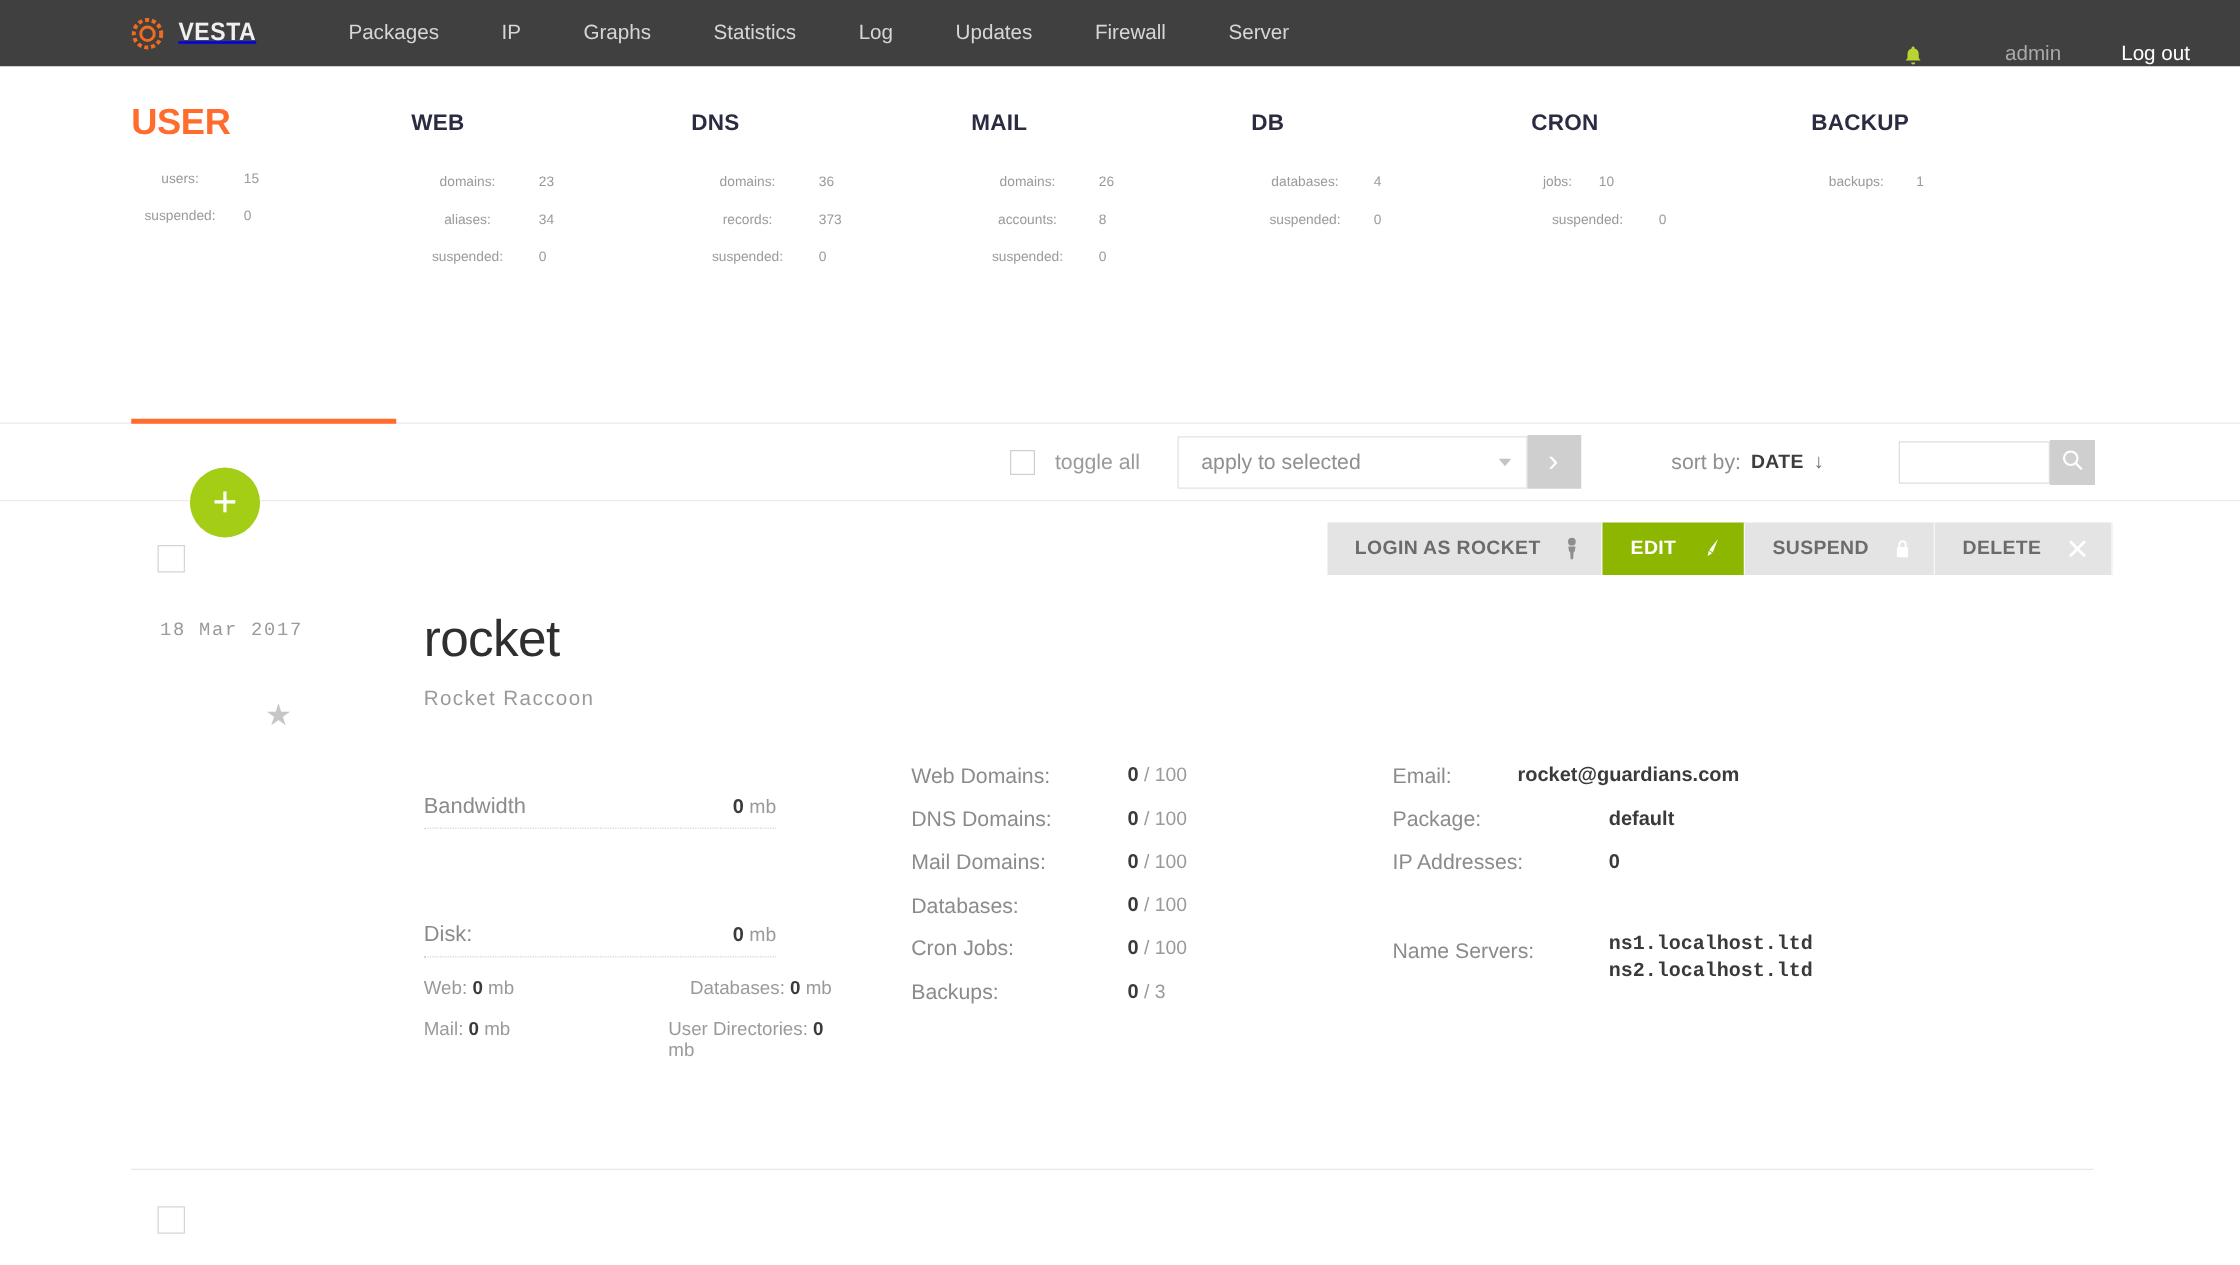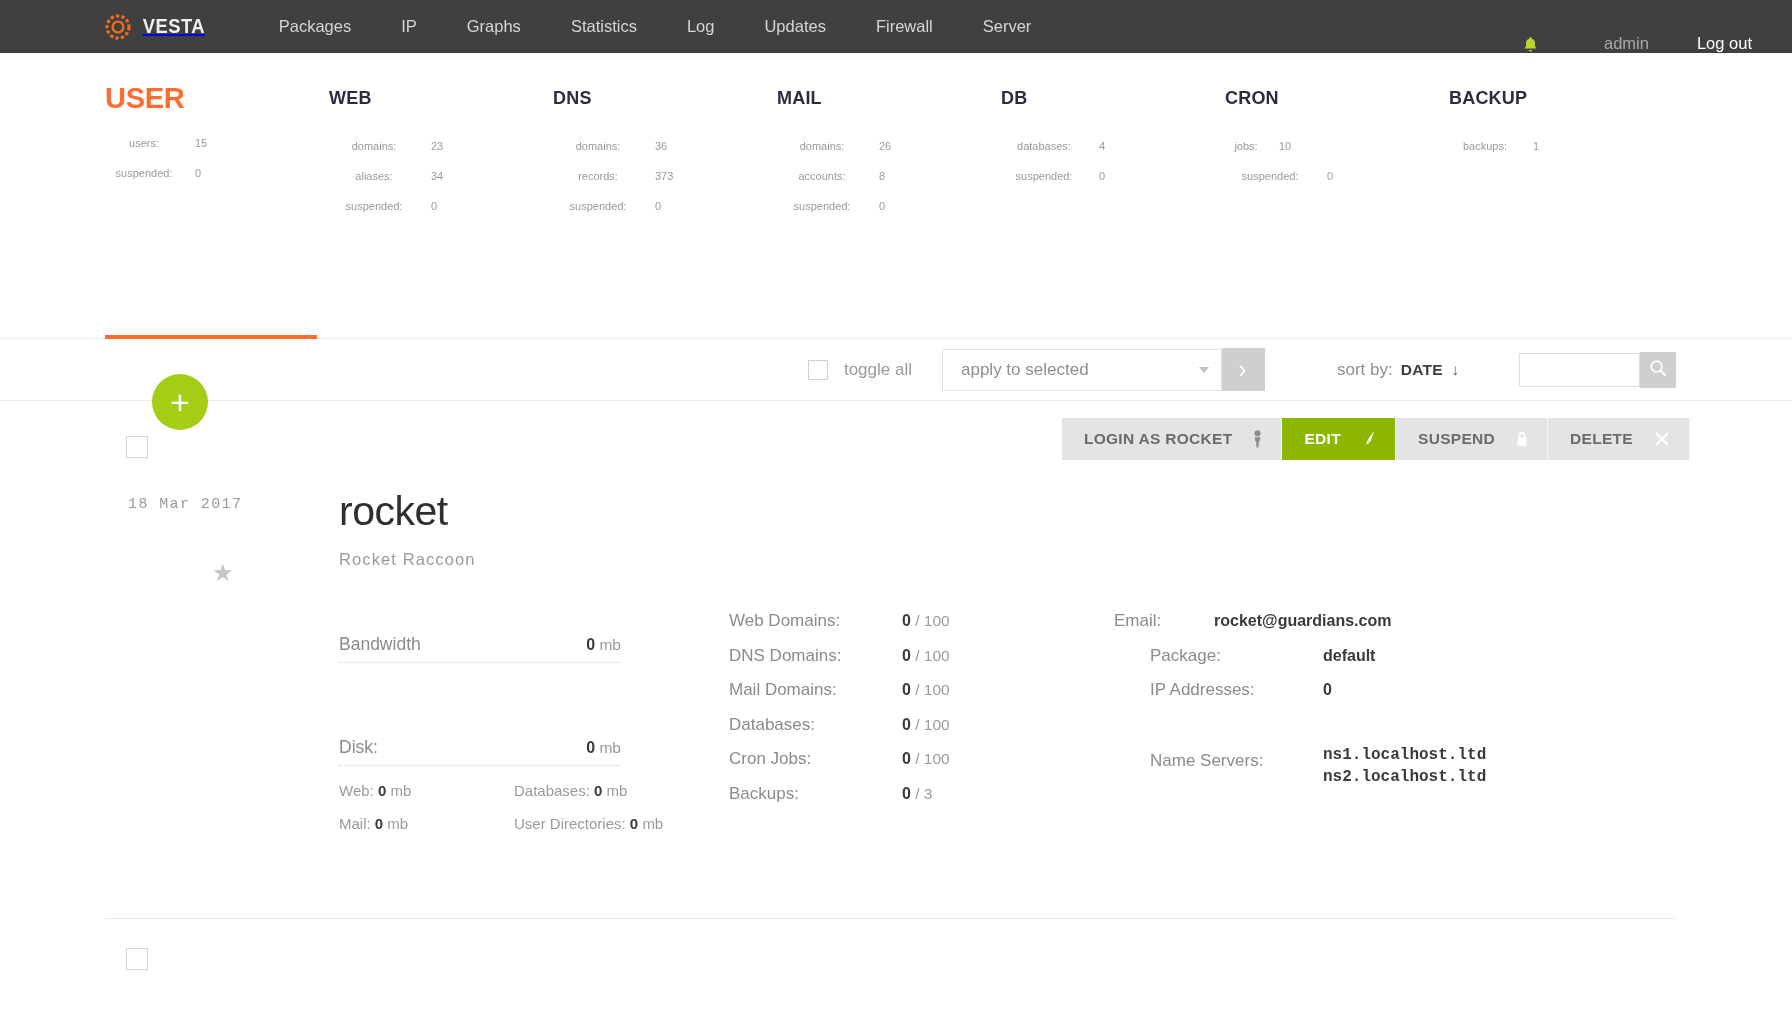--- a/index.html
+++ b/index.html
@@ -200,21 +200,21 @@
   .usage-line {
     display: flex; justify-content: space-between; align-items: baseline;
     padding-bottom: 7px;
     border-bottom: 1px dotted #d4d4d4;
     width: 282px;
   }
   .usage-label { font-size: 17.5px; color: #8b8b8b; }
   .usage-value { font-size: 15.5px; color: #9a9a9a; }
   .usage-value b { color: #3a3a3a; font-size: 16px; }
   .usage-sub {
-    display: flex; width: 330px; margin-top: 16px;
+    display: flex; width: 330px; margin-top: 16px; gap: 38px;
   }
   .usage-sub .s1 { width: 175px; font-size: 15px; color: #9a9a9a; }
   .usage-sub .s2 { font-size: 15px; color: #9a9a9a; }
   .usage-sub b { color: #3a3a3a; }
   .disk-gap { height: 42px; }
 
   .col-limits { width: 385px; padding-top: 2px; }
   .limit-row {
     display: flex; line-height: 34.5px;
     font-size: 17px; color: #8b8b8b;
@@ -222,21 +222,21 @@
   .limit-key { width: 173px; }
   .limit-val { font-size: 15.5px; color: #9a9a9a; }
   .limit-val b { color: #3a3a3a; font-size: 16px; }
 
   .col-info { width: 420px; padding-top: 2px; }
   .info-row {
     display: flex; line-height: 34.5px;
     font-size: 17px; color: #8b8b8b;
   }
   .info-key { width: 100px; }
-  .info-key.wide { width: 173px; margin-left: 36px; }
+  .info-key.wide { width: 173px; }
   .info-val { color: #3a3a3a; font-weight: bold; font-size: 16px; }
   .ns-gap { height: 36px; }
   .ns-list { line-height: 22px; font-family: Liberation Mono, monospace; }
   .ns-list div { color: #3a3a3a; font-weight: bold; font-size: 16px; }
 
   .row-bottom-line {
     margin: 0 0 0 105px; width: 1570px;
     border-top: 1px solid #e8e8e8;
     margin-top: 86px;
   }

